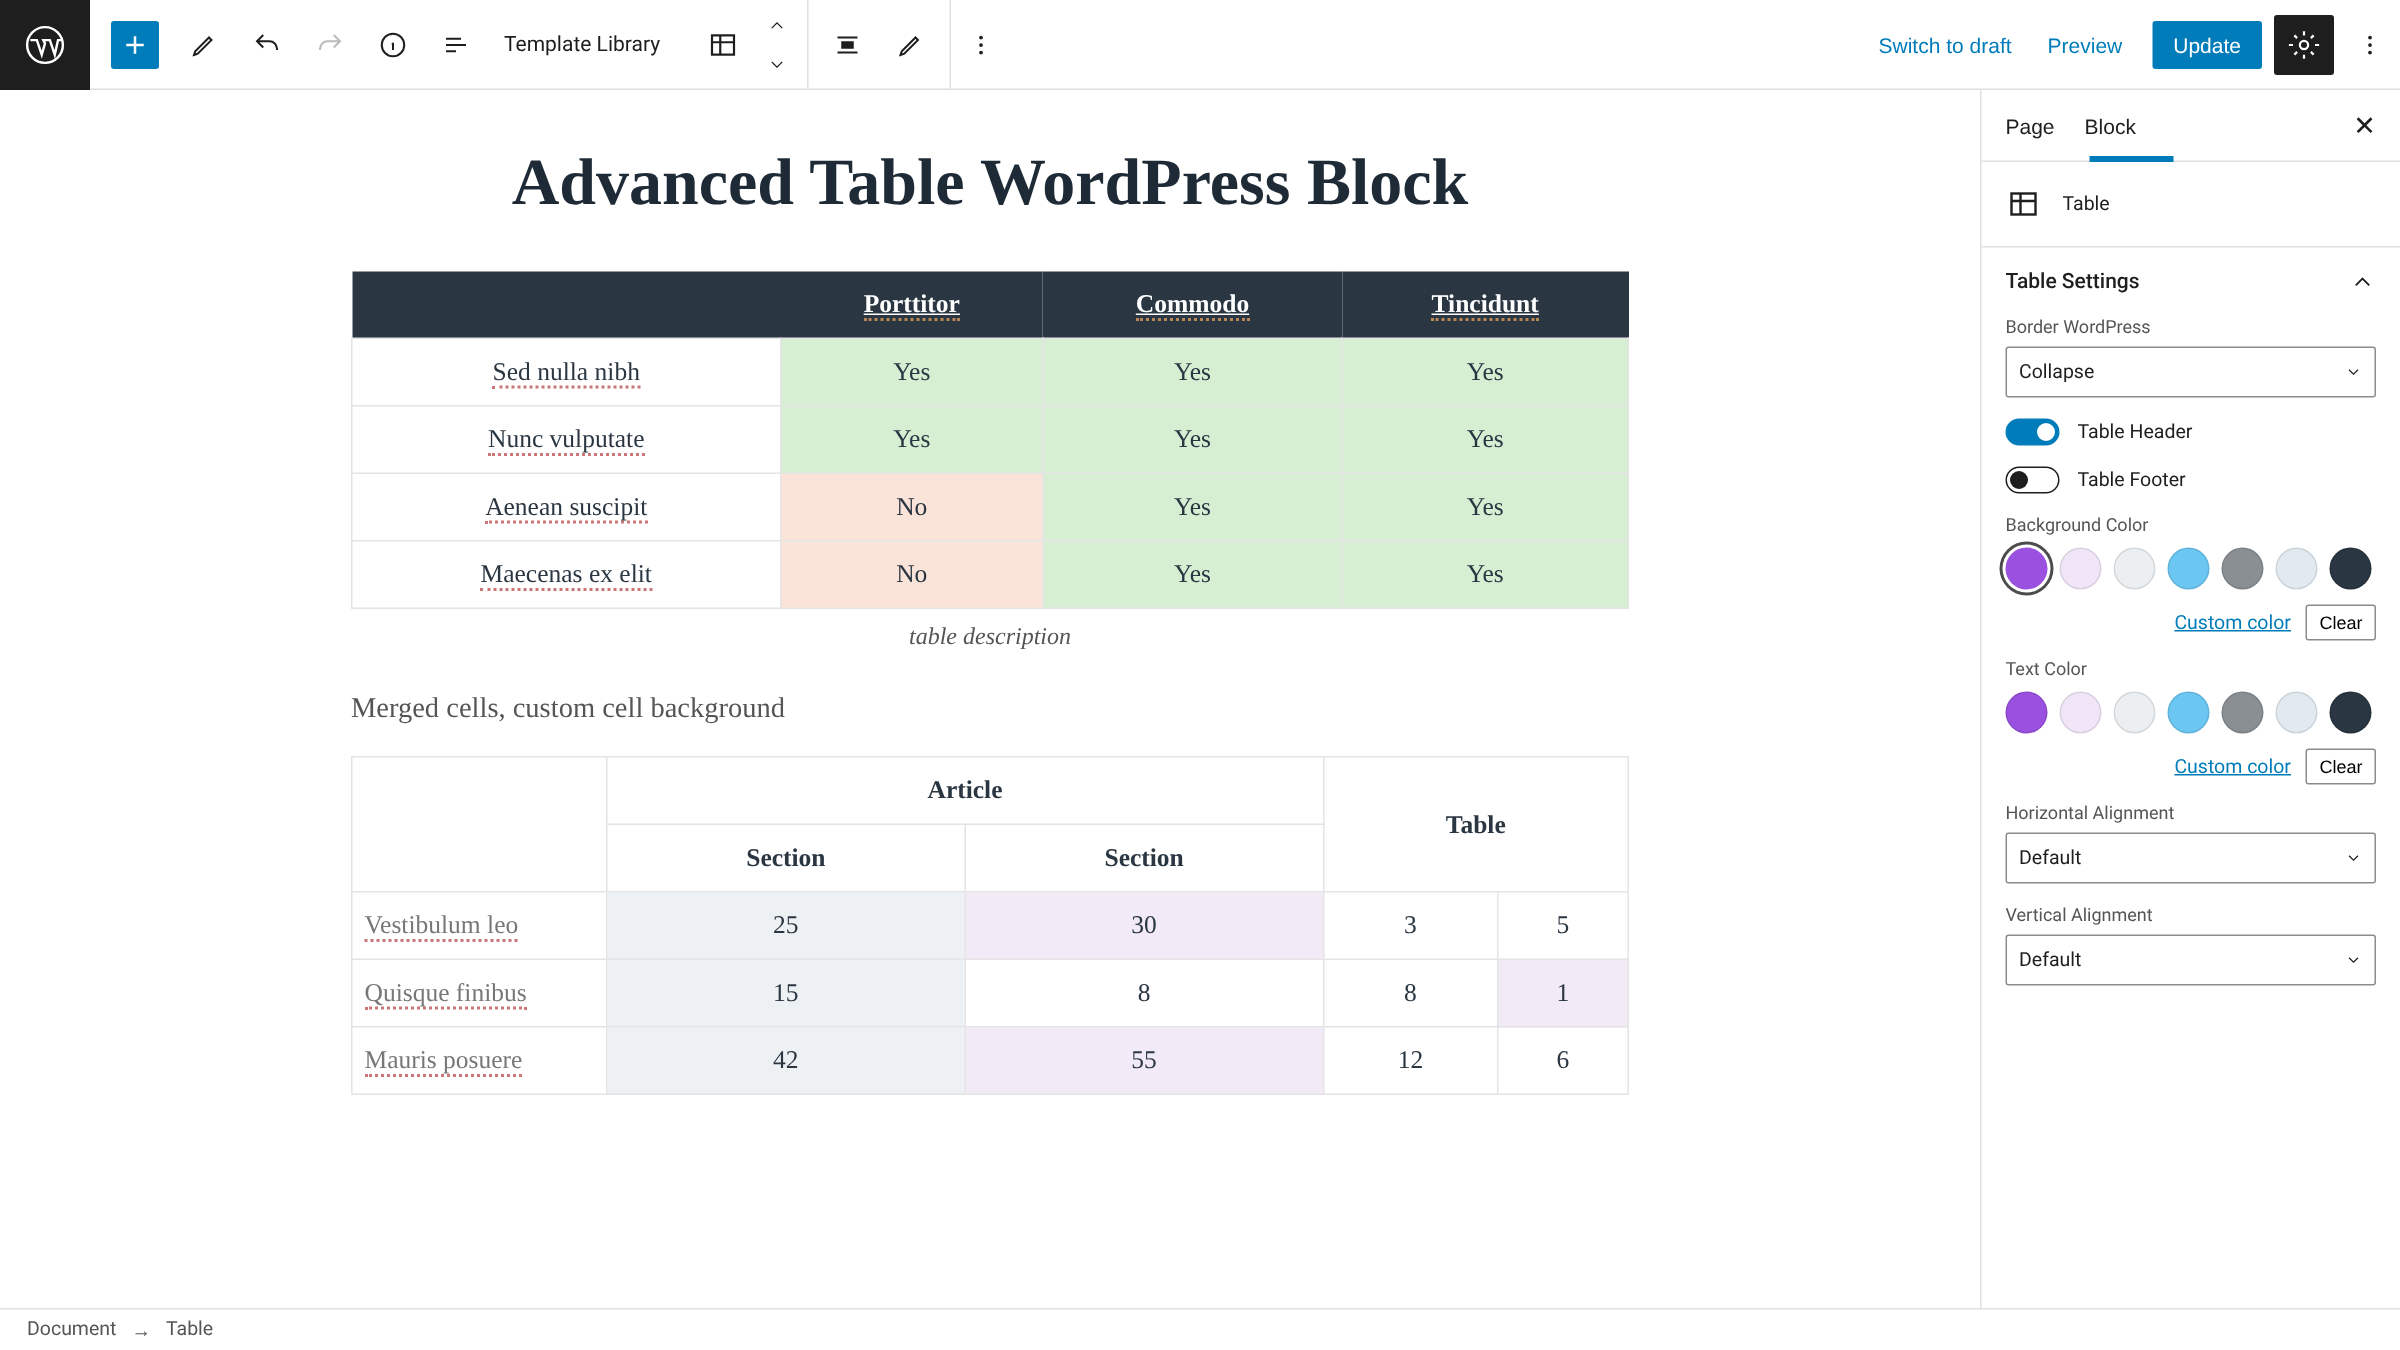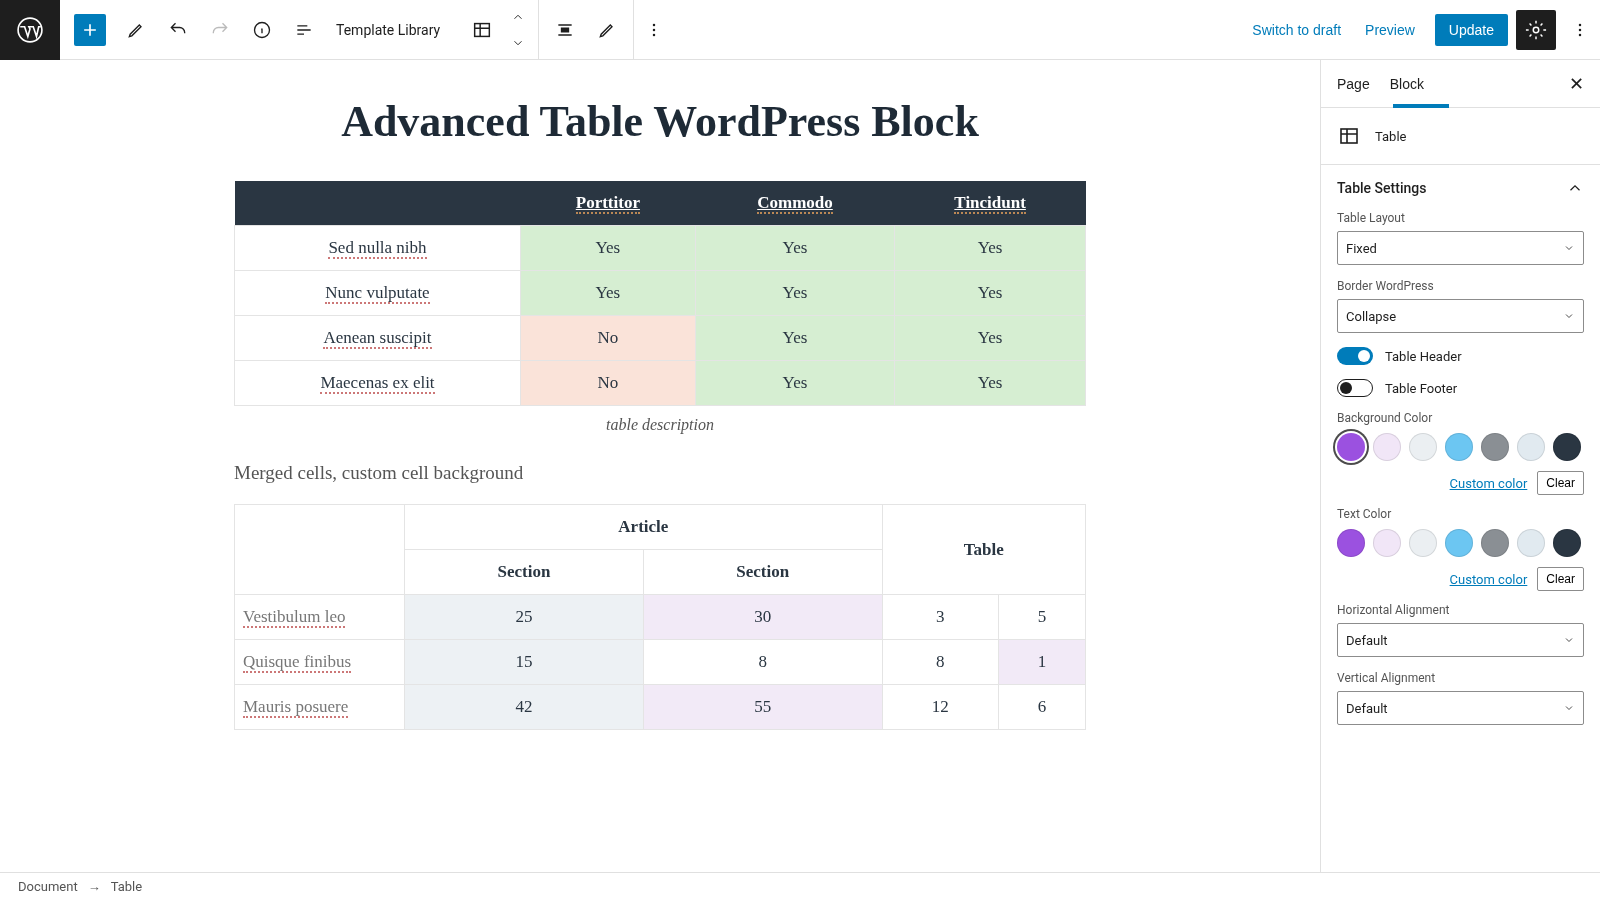--- a/index.html
+++ b/index.html
@@ -283,29 +283,20 @@
         <span>Table</span>
       </div>
       <div class="panel-head">
         <span>Table Settings</span>
         <svg width="18" height="18" viewBox="0 0 24 24">
             <path class="icon-stroke" d="M6 15l6-6 6 6"></path>
           </svg>
       </div>
       <div class="panel-body">
         <div class="field">
-          <label>Table Layout</label>
-          <div class="select">
-              <span>Fixed</span>
-              <svg width="12" height="12" viewBox="0 0 24 24">
-                <path class="icon-stroke" d="M6 9l6 6 6-6"></path>
-              </svg>
-            </div>
-        </div>
-        <div class="field">
           <label>Border WordPress</label>
           <div class="select">
               <span>Collapse</span>
               <svg width="12" height="12" viewBox="0 0 24 24">
                 <path class="icon-stroke" d="M6 9l6 6 6-6"></path>
               </svg>
             </div>
         </div>
         <div class="toggle-row">
           <div class="toggle on"></div>

